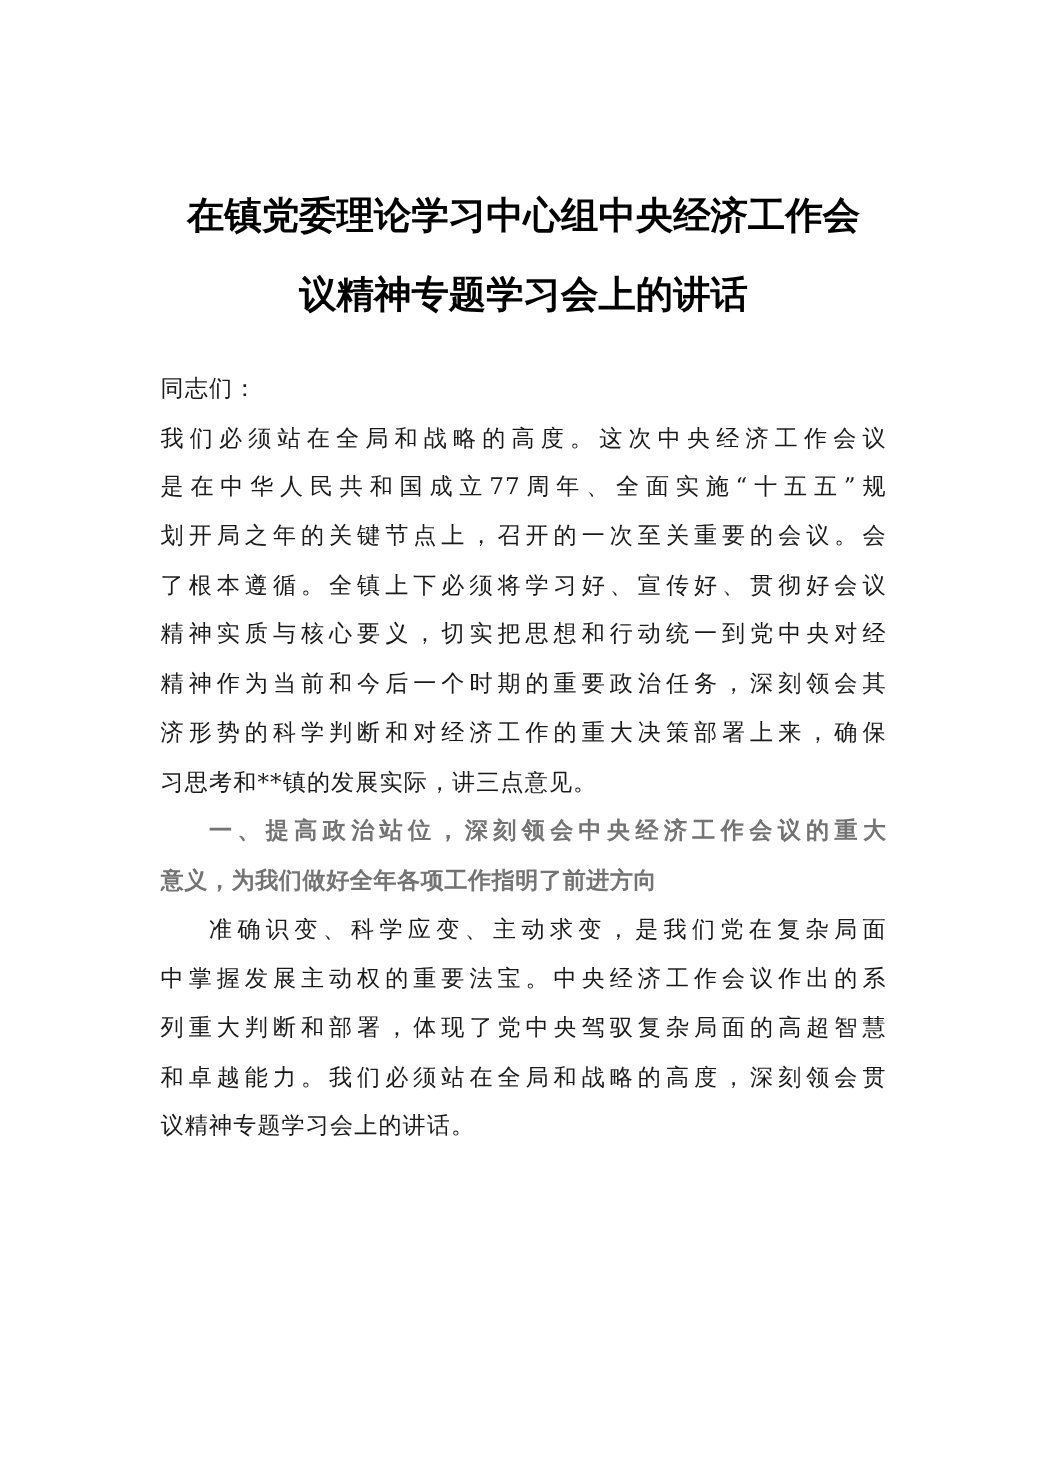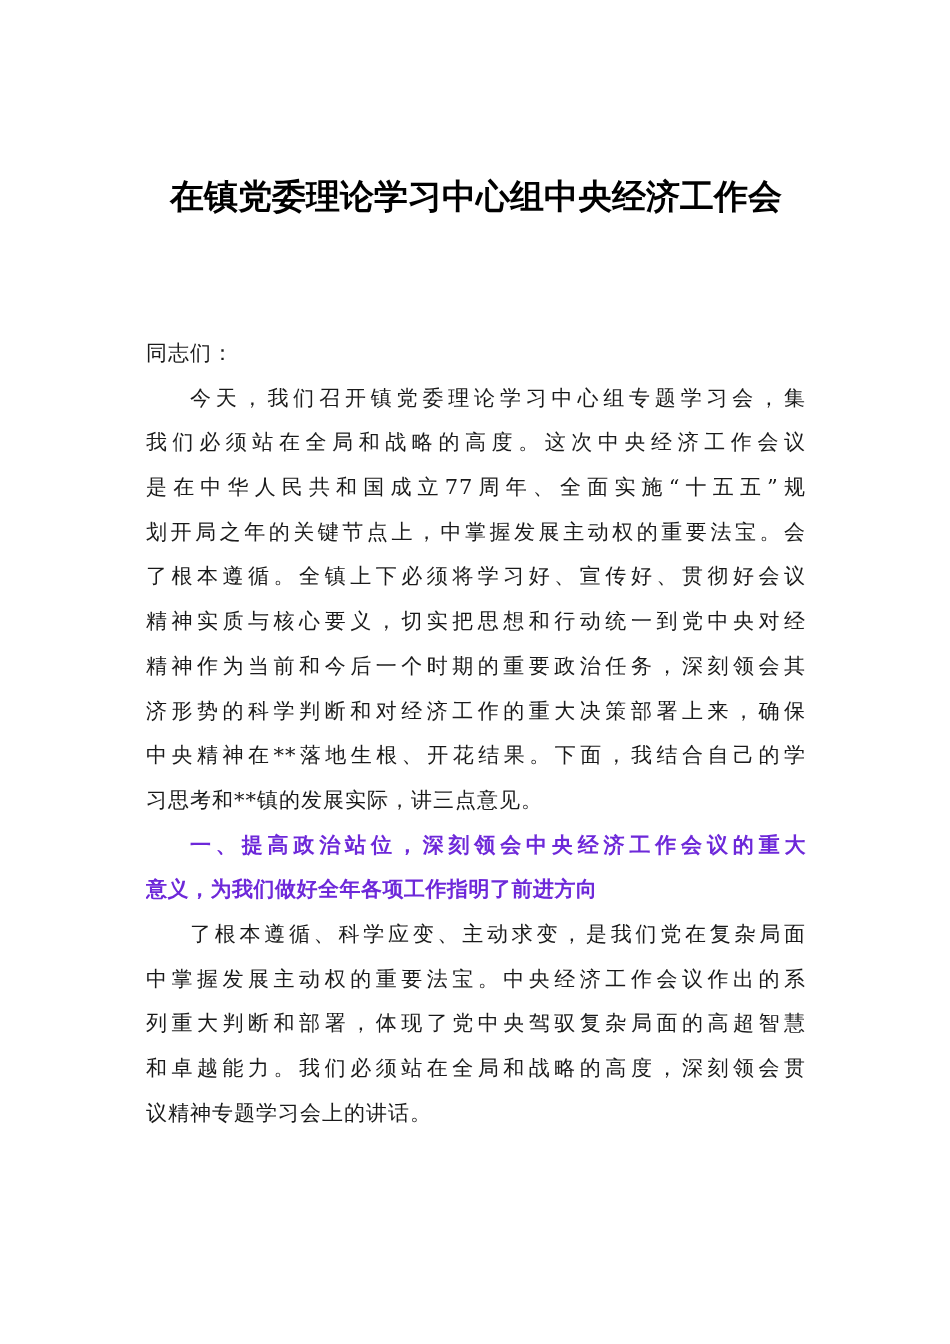--- a/index.html
+++ b/index.html
@@ -61,58 +61,57 @@
     .line.last {
       text-align-last: left;
     }
     .line.indent {
       padding-left: 44px;
     }
     .heading .line {
       font-weight: bold;
       font-family: "DejaVu Sans", "Liberation Sans", sans-serif;
       letter-spacing: 0.5px;
-      color: #6d28d9;
+      color: #737373;
     }
   </style>
 </head>
 <body>
 
 <div class="page">
 
   <div class="title">
     <span class="tline">在镇党委理论学习中心组中央经济工作会</span>
+    <span class="tline">议精神专题学习会上的讲话</span>
   </div>
 
   <div class="body">
 
     <div>
       <span class="line last">同志们：</span>
     </div>
 
     <div>
-      <span class="line indent">今天，我们召开镇党委理论学习中心组专题学习会，集</span>
       <span class="line">我们必须站在全局和战略的高度。这次中央经济工作会议</span>
       <span class="line">是在中华人民共和国成立77周年、全面实施“十五五”规</span>
-      <span class="line">划开局之年的关键节点上，中掌握发展主动权的重要法宝。会</span>
+      <span class="line">划开局之年的关键节点上，召开的一次至关重要的会议。会</span>
       <span class="line">了根本遵循。全镇上下必须将学习好、宣传好、贯彻好会议</span>
       <span class="line">精神实质与核心要义，切实把思想和行动统一到党中央对经</span>
       <span class="line">精神作为当前和今后一个时期的重要政治任务，深刻领会其</span>
       <span class="line">济形势的科学判断和对经济工作的重大决策部署上来，确保</span>
-      <span class="line">中央精神在**落地生根、开花结果。下面，我结合自己的学</span>
       <span class="line last">习思考和**镇的发展实际，讲三点意见。</span>
     </div>
 
     <div class="heading">
       <span class="line indent">一、提高政治站位，深刻领会中央经济工作会议的重大</span>
       <span class="line last">意义，为我们做好全年各项工作指明了前进方向</span>
     </div>
 
     <div>
-      <span class="line indent">了根本遵循、科学应变、主动求变，是我们党在复杂局面</span>
+      <span class="line indent">准确识变、科学应变、主动求变，是我们党在复杂局面</span>
       <span class="line">中掌握发展主动权的重要法宝。中央经济工作会议作出的系</span>
       <span class="line">列重大判断和部署，体现了党中央驾驭复杂局面的高超智慧</span>
       <span class="line">和卓越能力。我们必须站在全局和战略的高度，深刻领会贯</span>
       <span class="line last">议精神专题学习会上的讲话。</span>
     </div>
 
   </div>
 </div>
 
 </body></html>

